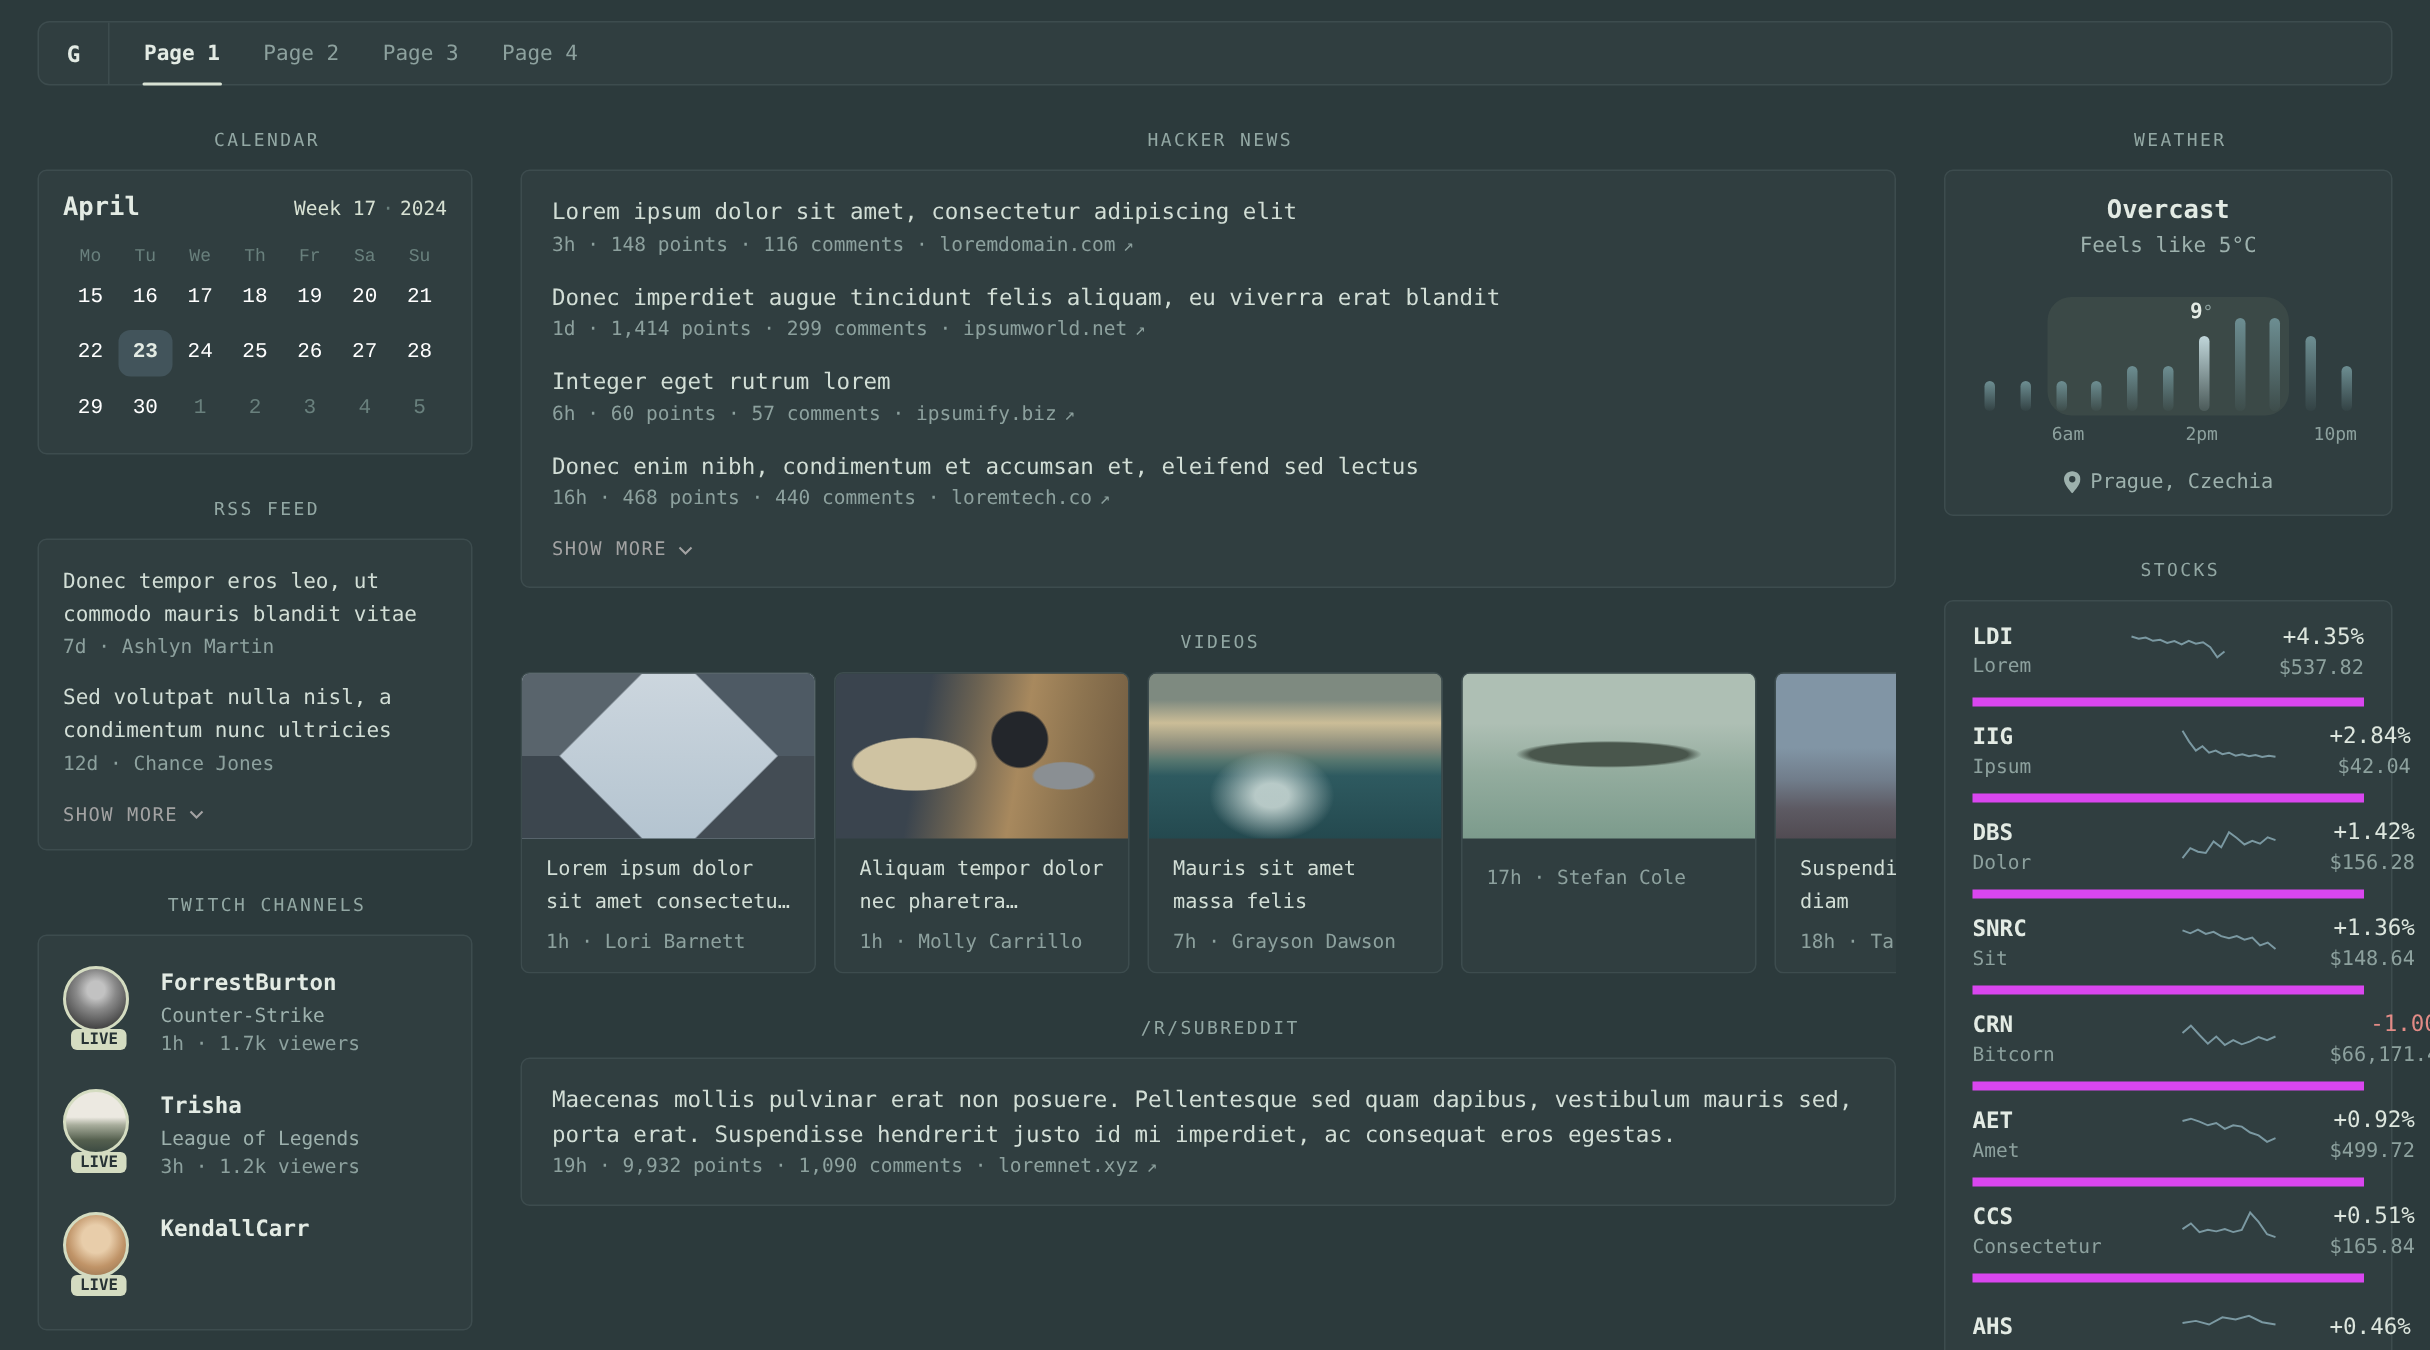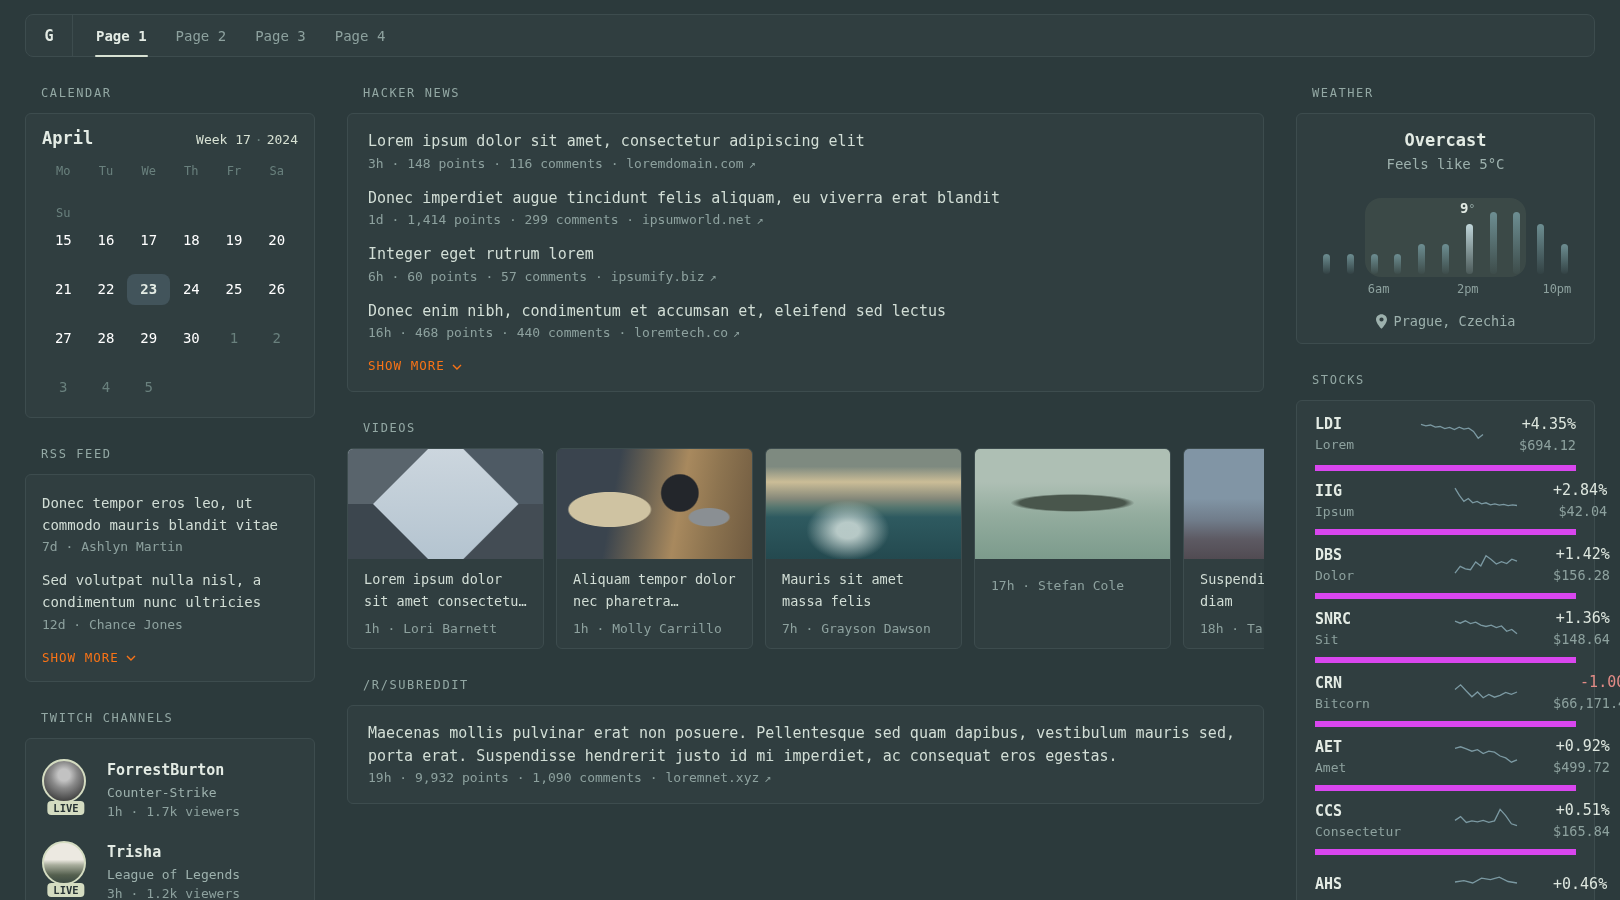--- a/index.html
+++ b/index.html
@@ -22,39 +22,39 @@
   .tab{display:flex;align-items:center;color:var(--dim);font-size:14px;position:relative;cursor:pointer;}
   .tab.active{color:var(--bright);font-weight:bold;}
   .tab.active::after{content:"";position:absolute;left:-1px;right:-1px;bottom:-1px;height:2px;
         background:var(--accent);border-radius:1px;}
   
   .columns{display:flex;gap:32px;align-items:flex-start;}
   .col-left{width:290px;flex:none;}
   .col-main{flex:1;min-width:0;}
   .col-right{width:299px;flex:none;}
   .widget + .widget{margin-top:29px;}
-  .wtitle{font-size:12px;font-weight:normal;letter-spacing:1.6px;color:var(--title);margin:0 0 13px 16px;}
+  .wtitle{font-size:12px;font-weight:normal;letter-spacing:1.6px;color:var(--title);margin:0 0 13px 16px;text-align:center;}
   .card{background:var(--card);border:1px solid var(--border);border-radius:6px;}
   
   .cal-card{padding:14px 16px 14px;}
   .cal-head{display:flex;justify-content:space-between;align-items:baseline;margin-bottom:11px;}
   .cal-month{font-size:17px;font-weight:bold;color:var(--bright);}
   .cal-week{font-size:13px;color:var(--accent);}
   .cal-week .dot{color:var(--dimmer);margin:0 4px;}
-  .cal-grid{display:grid;grid-template-columns:repeat(6,1fr);text-align:center;row-gap:18px;}
+  .cal-grid{display:grid;grid-template-columns:repeat(7,1fr);text-align:center;row-gap:6px;font-family:Liberation Mono, monospace;}
   .cal-dow{font-size:12px;color:var(--dimmer);line-height:24px;}
   .cal-cell{font-size:14px;color:#ffffff;line-height:30px;height:31px;}
   .cal-cell.muted{color:var(--dimmer);}
   .cal-cell.sel{background:#42545b;border-radius:8px;color:var(--bright);font-weight:bold;}
   
   .rss-card{padding:18px 16px 16px;}
   .rss-item + .rss-item{margin-top:16px;}
   .rss-title{font-size:14px;line-height:1.55;color:var(--base);cursor:pointer;}
   .rss-meta{font-size:13px;color:var(--dim);margin-top:3px;}
-  .show-more{display:flex;align-items:center;gap:7px;color:#f97316;font-size:12.5px;
+  .show-more{display:flex;align-items:center;gap:7px;color:#a3a3a3;font-size:12.5px;
              letter-spacing:1px;margin-top:18px;cursor:pointer;}
   .show-more svg{margin-top:2px;}
   
   .tw-card{padding:20px 16px;}
   .tw-row{display:flex;gap:17px;}
   .tw-row + .tw-row{margin-top:22px;}
   .tw-avwrap{position:relative;width:48px;height:58px;flex:none;}
   .tw-avatar{width:44px;height:44px;border-radius:50%;border:2px solid var(--cream);}
   .av0{background:radial-gradient(circle at 50% 35%,#c2c2c2 0 18%,#8a8a8a 40%,#4a4a4a 75%,#2e2e2e 100%);}
   .av1{background:linear-gradient(180deg,#ece9e1 0 42%,#a8ad9c 55%,#55604f 80%,#3c4a42 100%);}
@@ -378,21 +378,21 @@
             <div class="stk-row">
               <div class="stk-left">
                 <div class="stk-sym">LDI</div>
                 <div class="stk-name">Lorem</div>
               </div>
               <div class="stk-spark"><svg width="66" height="28" viewBox="0 0 66 28">
                   <polyline points="2.0,6.3 6.8,7.8 11.5,7.0 16.3,9.2 21.1,8.5 25.8,10.6 30.6,9.4 35.4,11.6 40.2,9.2 44.9,11.1 49.7,10.2 54.5,13.5 59.2,20.2 64.0,16.4" fill="none" stroke="#7b99a2" stroke-width="1.3"></polyline>
                 </svg></div>
               <div class="stk-right">
                 <div class="stk-chg">+4.35%</div>
-                <div class="stk-price">$694.12</div>
+                <div class="stk-price">$537.82</div>
               </div>
             </div>
             <div class="stk-row">
               <div class="stk-left">
                 <div class="stk-sym">IIG</div>
                 <div class="stk-name">Ipsum</div>
               </div>
               <div class="stk-spark"><svg width="66" height="28" viewBox="0 0 66 28">
                   <polyline points="2.0,3.2 6.4,10.4 10.9,16.4 15.3,13.5 19.7,17.8 24.1,16.4 28.6,18.8 33.0,17.8 37.4,19.8 41.9,18.8 46.3,20.2 50.7,19.3 55.1,20.7 59.6,19.8 64.0,20.5" fill="none" stroke="#7b99a2" stroke-width="1.3"></polyline>
                 </svg></div>

